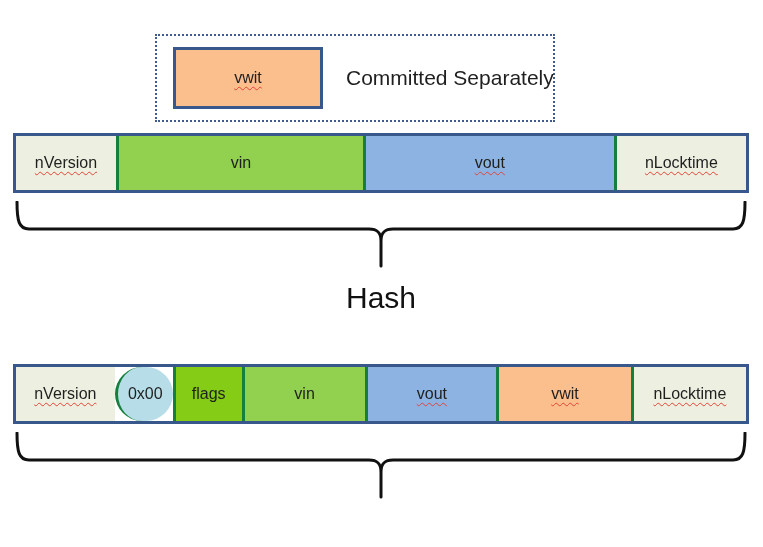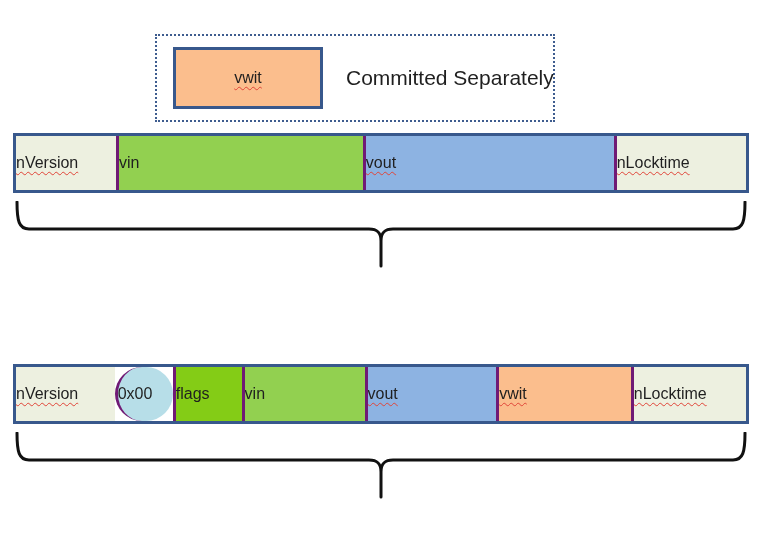--- a/index.html
+++ b/index.html
@@ -49,27 +49,27 @@
     width: 736px;
     height: 60px;
     border: 3px solid #38588c;
     box-sizing: border-box;
     display: flex;
     align-items: stretch;
   }
   .fieldrow .cell {
     display: flex;
     align-items: center;
-    justify-content: flex-start;
+    justify-content: center;
     flex-basis: 0;
     font-size: 16px;
     white-space: nowrap;
     overflow: hidden;
   }
-  .fieldrow .cell + .cell { border-left: 3px solid #701a75; }
+  .fieldrow .cell + .cell { border-left: 3px solid #15803d; }
   .squiggle {
     text-decoration-line: underline;
     text-decoration-style: wavy;
     text-decoration-color: #e04438;
     text-decoration-thickness: 1px;
     text-underline-offset: 3px;
     text-decoration-skip-ink: none;
   }
 
   
@@ -116,20 +116,21 @@
       </div>
       <div class="cell" style="background: rgb(237, 240, 224); flex-grow: 132;">
         <span class="squiggle">nLocktime</span>
       </div>
     </div>
 
   <svg class="brace" style="top:178px;" viewBox="0 0 736 68" aria-hidden="true">
     <path d="M 4 1 C 4 20, 6 28, 16 28 L 356 28 C 364 28, 368 31, 368 40 L 368 65 L 368 40 C 368 31, 372 28, 380 28 L 720 28 C 730 28, 732 20, 732 1" fill="none" stroke="#111111" stroke-width="3" stroke-linecap="round" stroke-linejoin="round"></path>
   </svg>
 
+  <div class="big-label" id="hash-label">Hash</div>
 
   <div class="fieldrow" style="top:341px;">
       <div class="cell" style="background: rgb(237, 240, 224); flex-grow: 102;">
         <span class="squiggle">nVersion</span>
       </div>
       <div class="cell" style="background: rgb(183, 222, 232); flex-grow: 57; border-radius: 27px;">
         <span>0x00</span>
       </div>
       <div class="cell" style="background: #84cc16; flex-grow: 68;">
         <span>flags</span>

